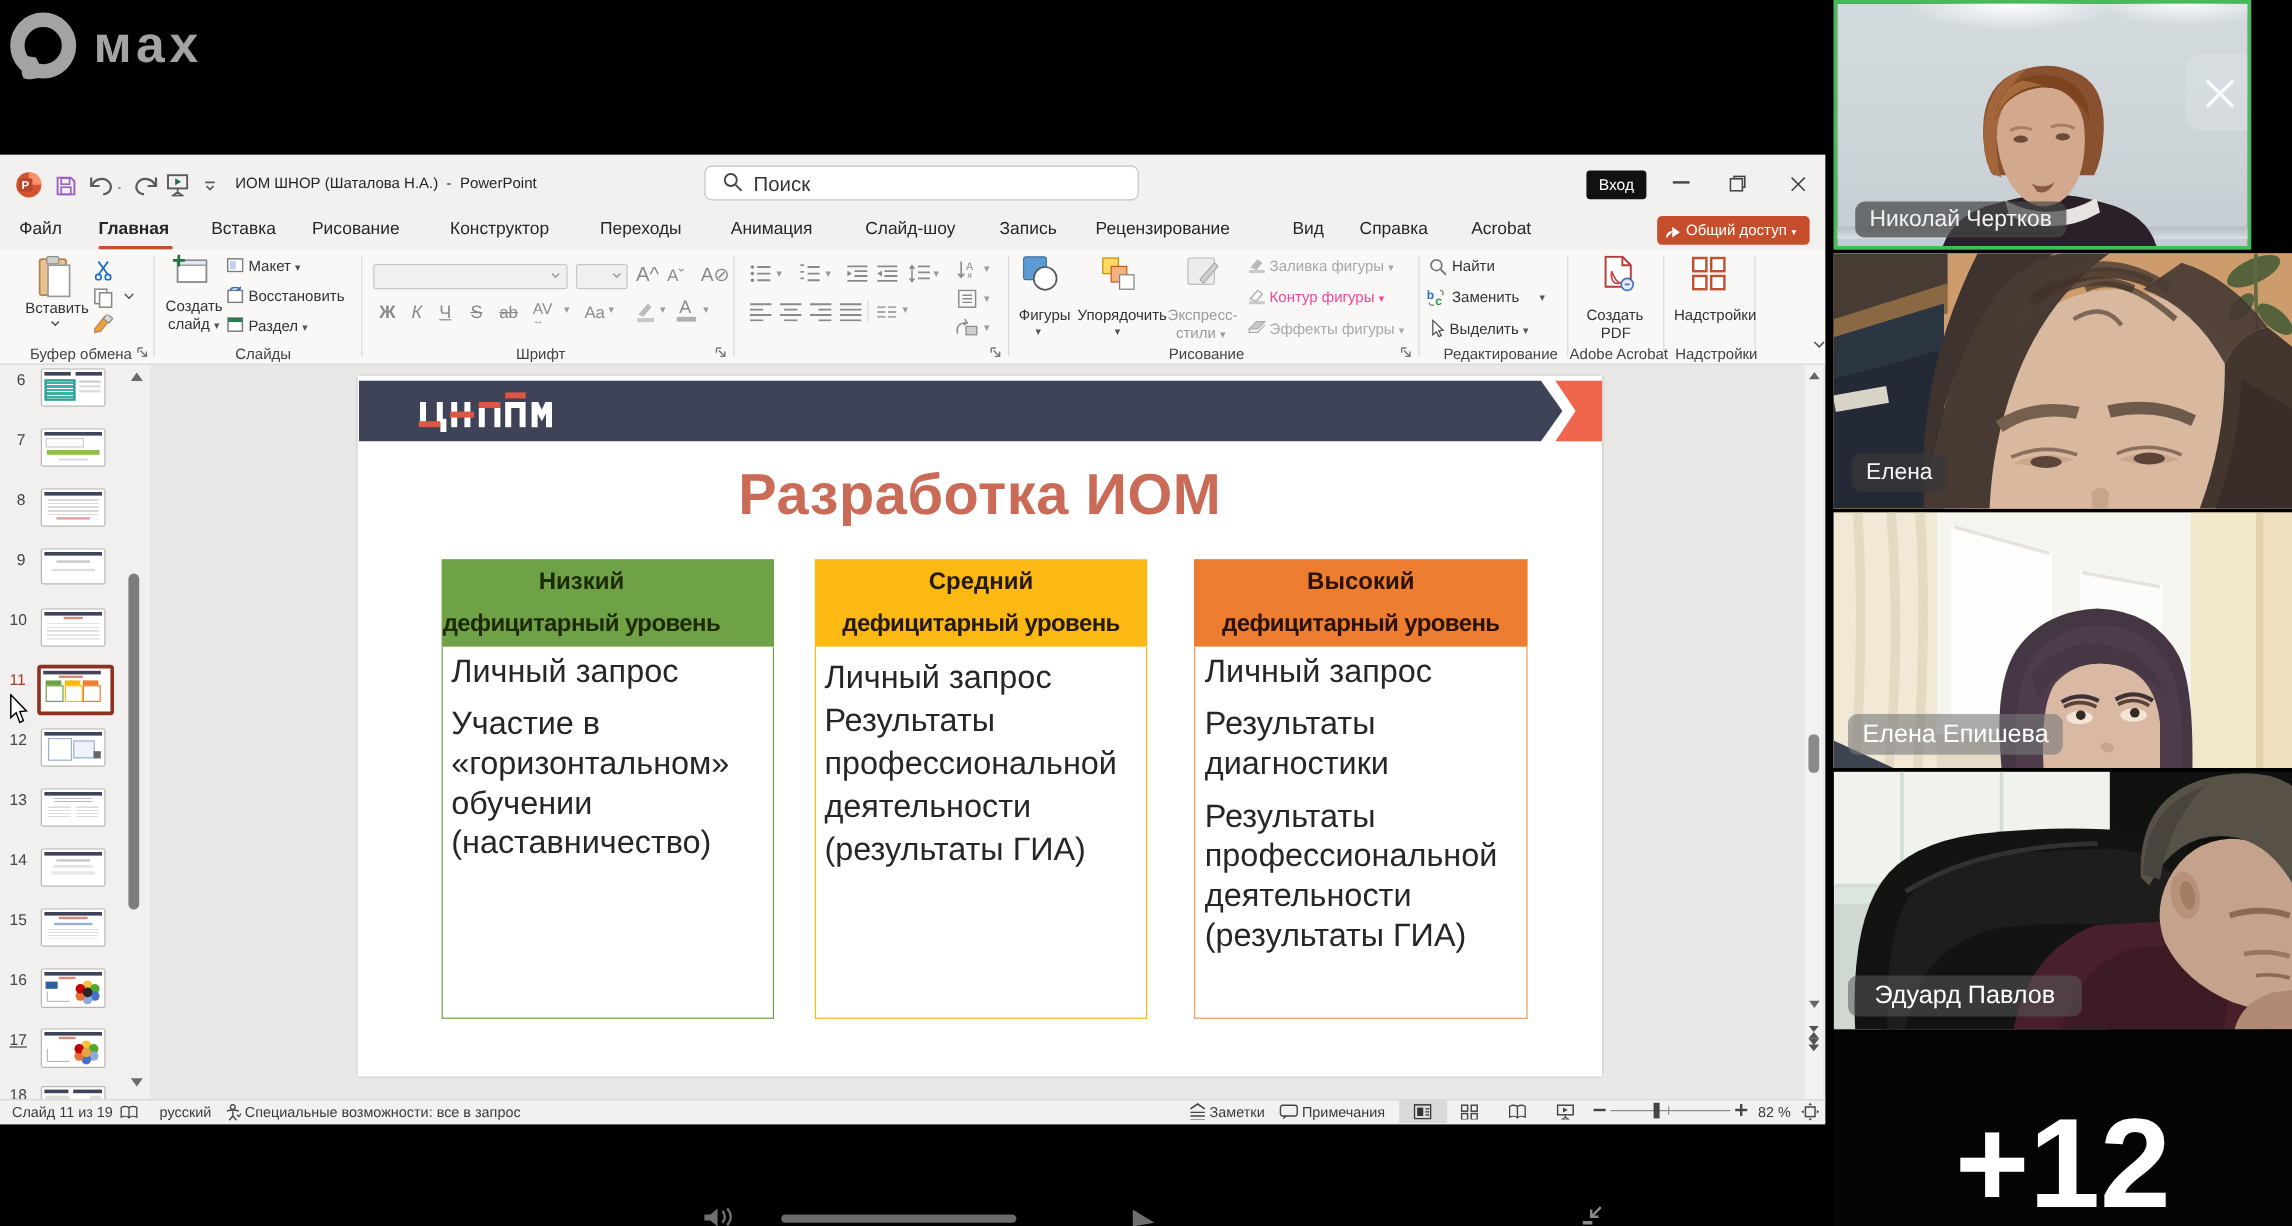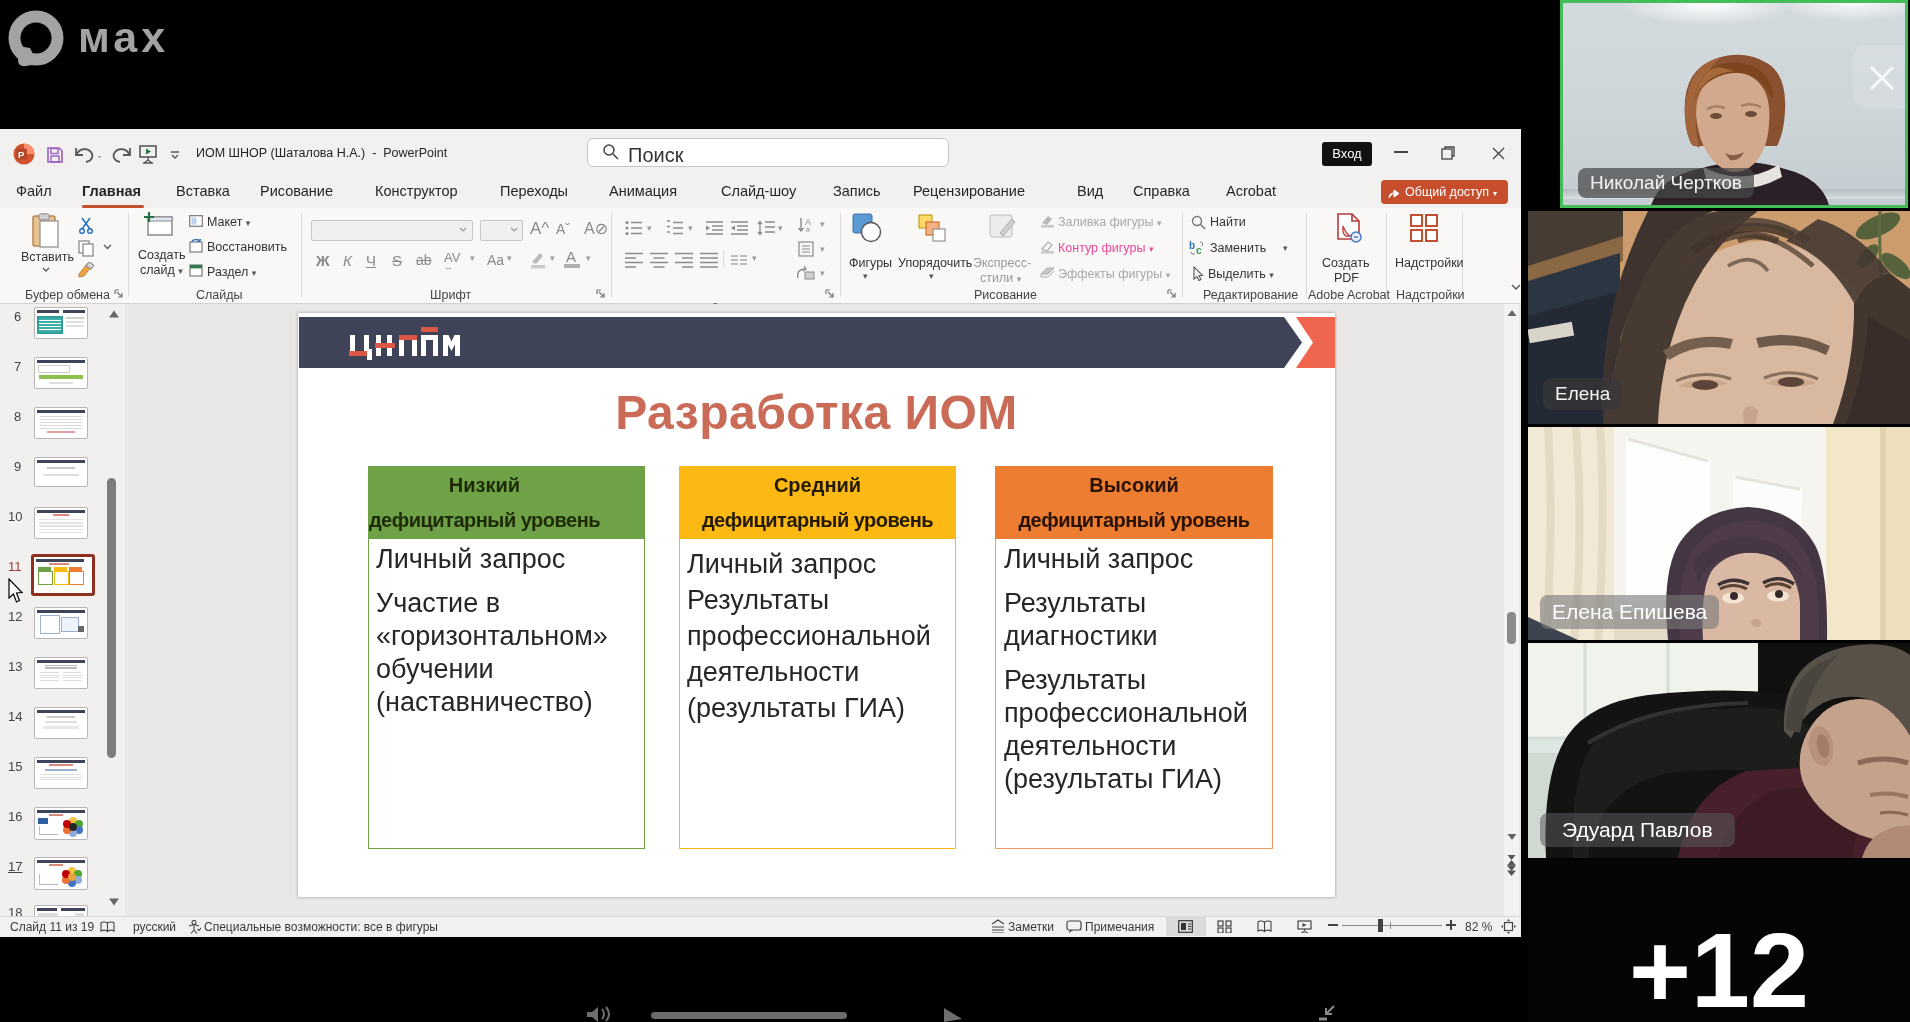--- a/index.html
+++ b/index.html
@@ -55,21 +55,21 @@
 <svg class="abs" style="left:169px;top:149px" width="12" height="12" viewBox="0 0 12 12">
   <path d="M2 3 h8 M3 6 l3 3 l3 -3" fill="none" stroke="#5a5a5a" stroke-width="1.4"></path>
 </svg>
 <div class="abs" style="left:196px;top:146px;font-size:12.5px;color:#252525;">ИОМ ШНОР (Шаталова Н.А.)&nbsp;&nbsp;-&nbsp;&nbsp;PowerPoint</div>
 
 <div class="abs" style="left:587px;top:138px;width:360px;height:27px;background:#fff;border:1px solid #c6c4c2;border-radius:6px;"></div>
 <svg class="abs" style="left:602px;top:143px" width="17" height="17" viewBox="0 0 17 17">
   <circle cx="7" cy="7" r="5" fill="none" stroke="#444" stroke-width="1.5"></circle>
   <path d="M11 11 L16 16" stroke="#444" stroke-width="1.5"></path>
 </svg>
-<div class="abs" style="left:628px;top:144px;font-size:20px;color:#333;">Поиск</div>
+<div class="abs" style="left:628px;top:144px;font-size:17px;color:#333;">Поиск</div>
 
 <div class="abs" style="left:1322px;top:142px;width:50px;height:24px;background:#111;border-radius:3px;color:#fff;font-size:13px;text-align:center;line-height:24px;">Вход</div>
 <div class="abs" style="left:1394px;top:151px;width:14px;height:2px;background:#444;"></div>
 <svg class="abs" style="left:1441px;top:146px" width="14" height="14" viewBox="0 0 14 14">
   <rect x="1" y="3" width="10" height="10" fill="none" stroke="#444" stroke-width="1.3"></rect>
   <path d="M4 3 V1 H13 V10 H11" fill="none" stroke="#444" stroke-width="1.3"></path>
 </svg>
 <svg class="abs" style="left:1492px;top:147px" width="13" height="13" viewBox="0 0 13 13">
   <path d="M1 1 L12 12 M12 1 L1 12" stroke="#444" stroke-width="1.3"></path>
 </svg>
@@ -574,21 +574,21 @@
   <span class="abs" style="left:10px;top:3px;">Слайд 11 из 19</span>
   <svg class="abs" style="left:100px;top:4px" width="15" height="12" viewBox="0 0 15 12">
       <path d="M7.5 2 C5 0.5 2 1 1 2 V10 C3 9 6 9 7.5 10.5 C9 9 12 9 14 10 V2 C13 1 10 0.5 7.5 2 Z M7.5 2 V10.5" fill="none" stroke="#444" stroke-width="1.1"></path>
     </svg>
   <span class="abs" style="left:133px;top:3px;">русский</span>
   <svg class="abs" style="left:187px;top:3px" width="14" height="14" viewBox="0 0 14 14">
       <circle cx="7" cy="2.5" r="2" fill="none" stroke="#444" stroke-width="1.1"></circle>
       <path d="M2 6 Q7 4 12 6 M7 6 V10 M7 10 L4 13.5 M7 10 L10 13.5" fill="none" stroke="#444" stroke-width="1.1"></path>
       <path d="M10.5 9 l1.5 1.5 l2.5 -3" fill="none" stroke="#444" stroke-width="1.1"></path>
     </svg>
-  <span class="abs" style="left:204px;top:3px;">Специальные возможности: все в фигуры</span>
+  <span class="abs" style="left:204px;top:3px;">Специальные возможности: все в запрос</span>
   <span class="abs" style="left:1008px;top:3px;">Заметки</span>
   <span class="abs" style="left:1085px;top:3px;">Примечания</span>
   <span class="abs" style="left:1465px;top:3px;">82 %</span>
 </div>
 <div id="statusbar-icons" style="position:absolute;left:0;top:0;">
   <svg class="abs" style="left:990px;top:919px" width="16" height="14" viewBox="0 0 16 14">
     <path d="M2 5 L8 1 L14 5" fill="none" stroke="#444" stroke-width="1.3"></path>
     <path d="M2 8 h12 M2 11 h12 M2 14 h12" stroke="#444" stroke-width="1.2"></path>
   </svg>
   <svg class="abs" style="left:1066px;top:920px" width="16" height="13" viewBox="0 0 16 13">
@@ -636,21 +636,21 @@
 <svg class="abs" style="left:942px;top:1008px" width="22" height="14" viewBox="0 0 22 14">
   <path d="M2 0 L20 11 L2 14 Z" fill="#6e6e6e"></path>
 </svg>
 <svg class="abs" style="left:1318px;top:1005px" width="20" height="17" viewBox="0 0 20 17">
   <path d="M16 1 L8 9 M8 3 v6 h6" stroke="#8a8a8a" stroke-width="2" fill="none"></path>
   <path d="M1 14 h8" stroke="#8a8a8a" stroke-width="3"></path>
 </svg>
 
 <div id="tiles" style="position:absolute;left:0;top:0;">
 
-  <div class="abs" style="left:1560px;top:0px;width:348px;height:208px;overflow:hidden;border:3px solid #42bd58;box-sizing:border-box;background:#404040;">
+  <div class="abs" style="left:1528px;top:0px;width:348px;height:208px;overflow:hidden;border:3px solid #42bd58;box-sizing:border-box;background:#404040;">
     <div class="abs" style="left:0;top:0;width:376px;height:202px;background:linear-gradient(180deg,#d4dbdf 0%,#cdd5d9 55%,#c4ccd1 100%);"></div>
     <div class="abs" style="left:60px;top:-18px;width:170px;height:40px;background:radial-gradient(ellipse at center, rgba(255,255,255,.95) 0%, rgba(255,255,255,0) 70%);"></div>
     <div class="abs" style="left:215px;top:-20px;width:150px;height:38px;background:radial-gradient(ellipse at center, rgba(255,255,255,.9) 0%, rgba(255,255,255,0) 70%);"></div>
     <div class="abs" style="left:0px;top:186px;width:376px;height:10px;background:linear-gradient(180deg,#b4bcc1,#d9dfe2);"></div>
     <svg class="abs" style="left:0;top:0" width="376" height="202" viewBox="0 0 376 202">
 
       <path d="M88 202 Q98 174 135 166 Q160 159 178 159 Q200 159 222 166 Q258 175 266 202 Z" fill="#2c2028"></path>
       <path d="M140 164 Q178 184 216 162 L219 174 Q180 196 143 176 Z" fill="#e6e3e0"></path>
 
       <path d="M122 115 Q118 68 152 56 Q180 46 204 60 Q224 72 222 108 Q221 130 214 143 L130 143 Q123 133 122 115 Z" fill="#8a5130"></path>

